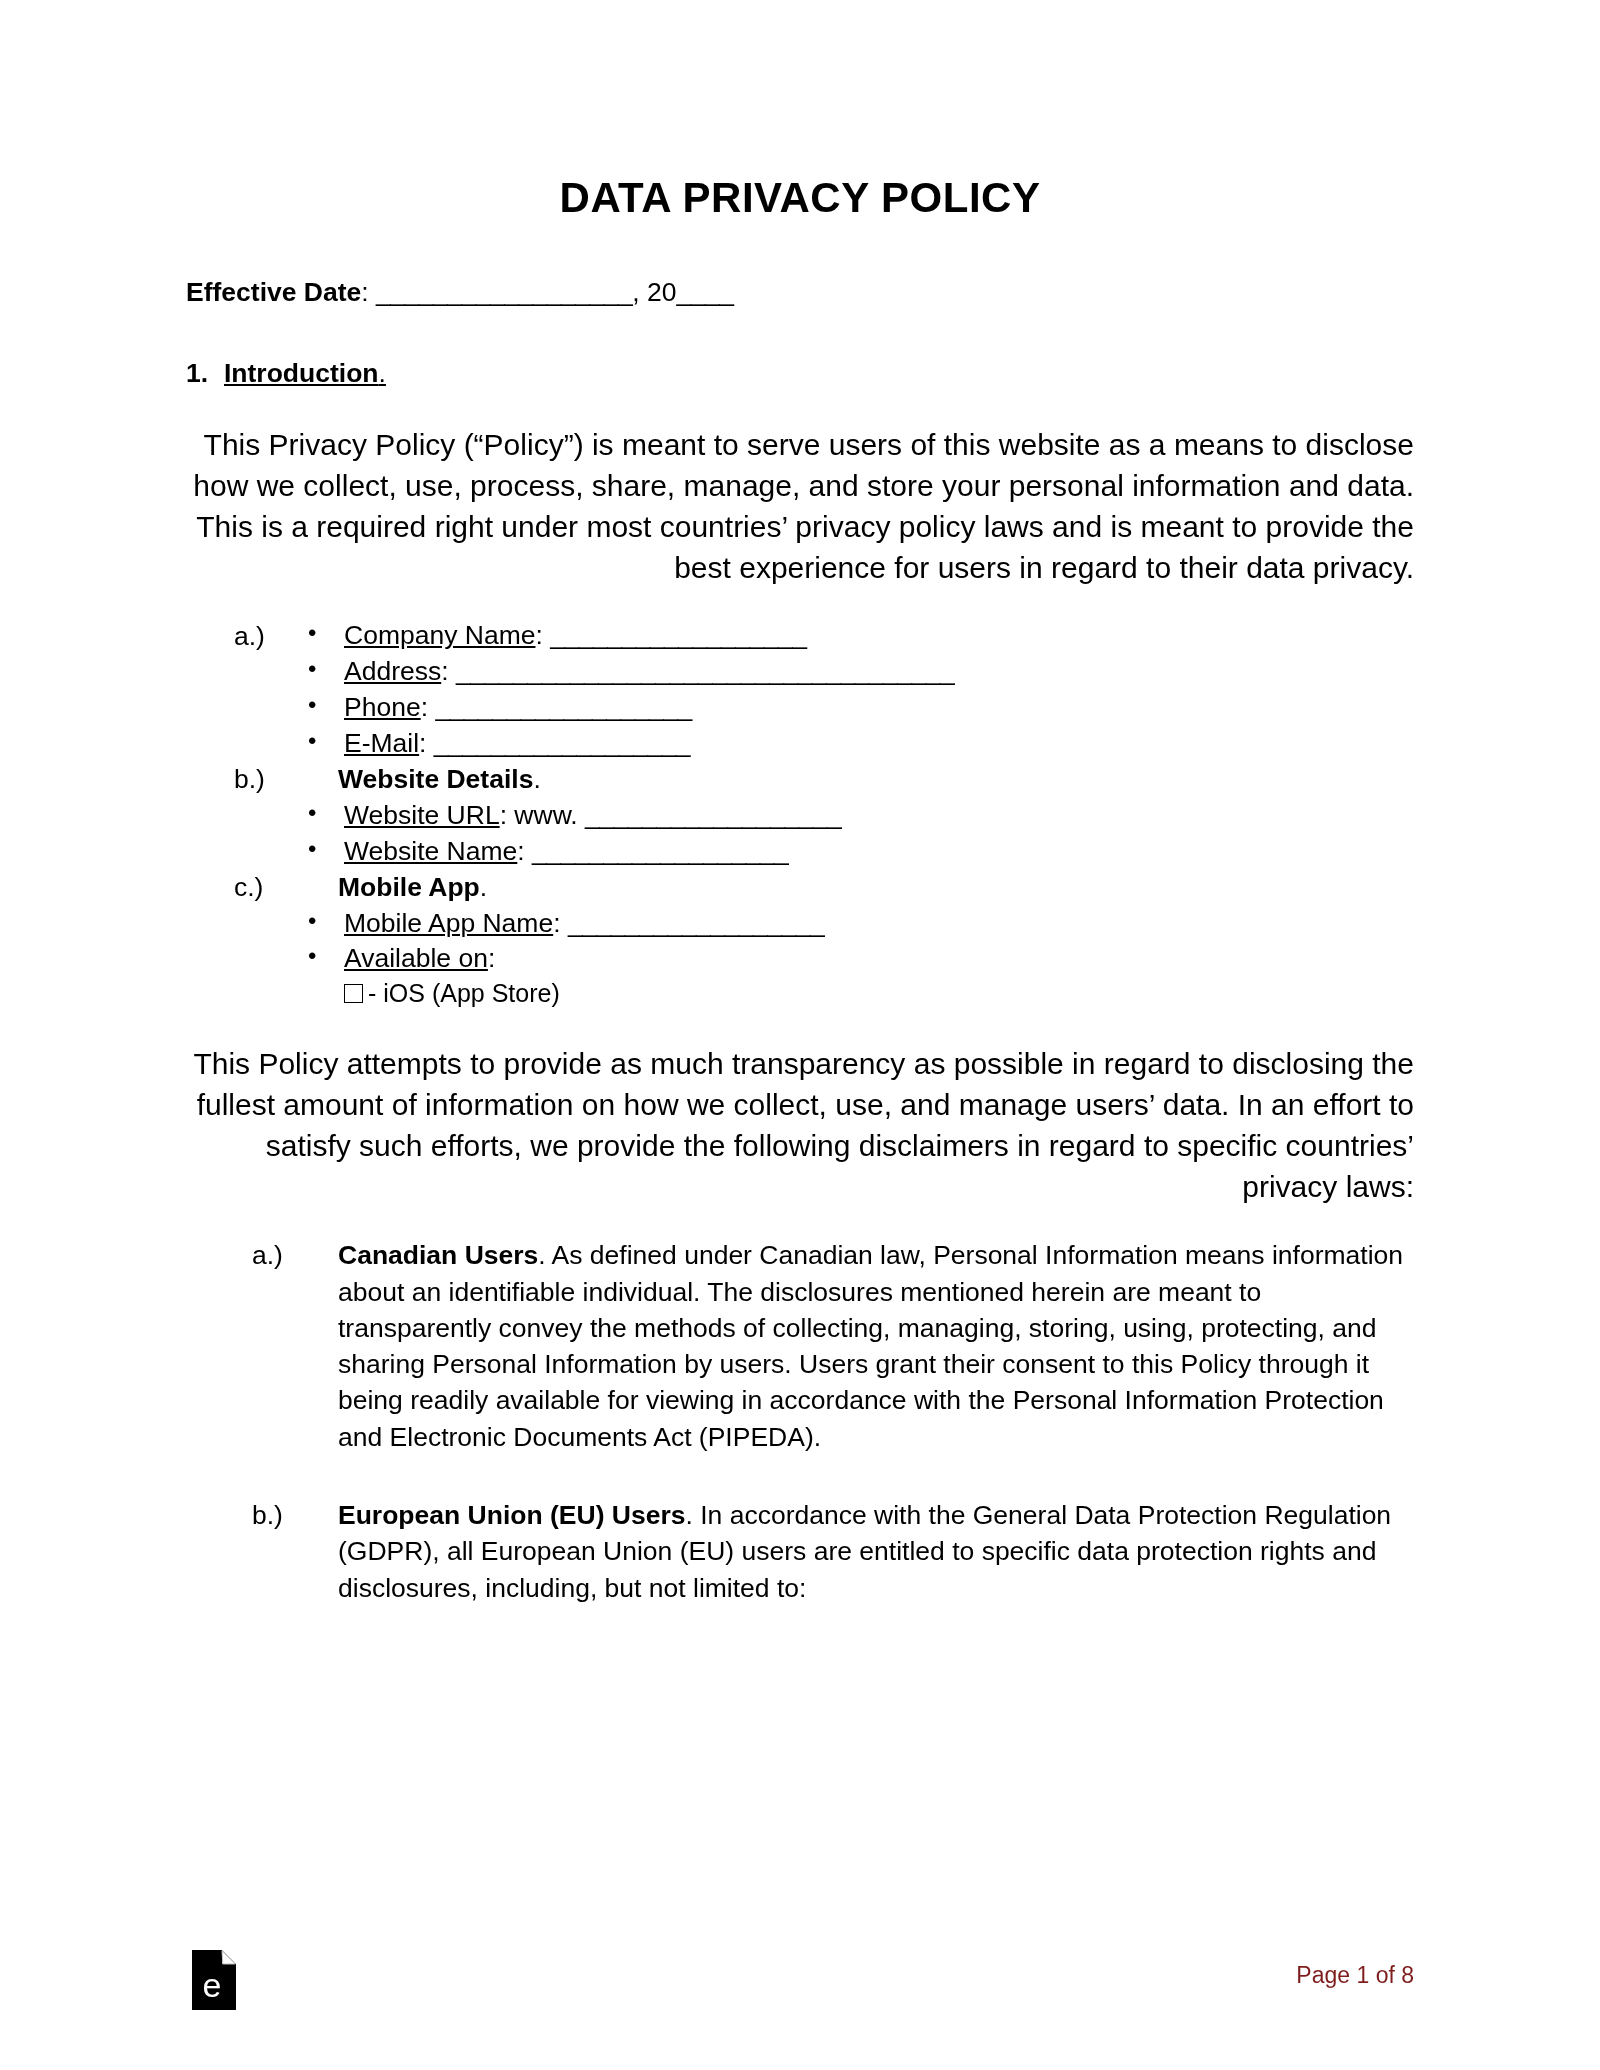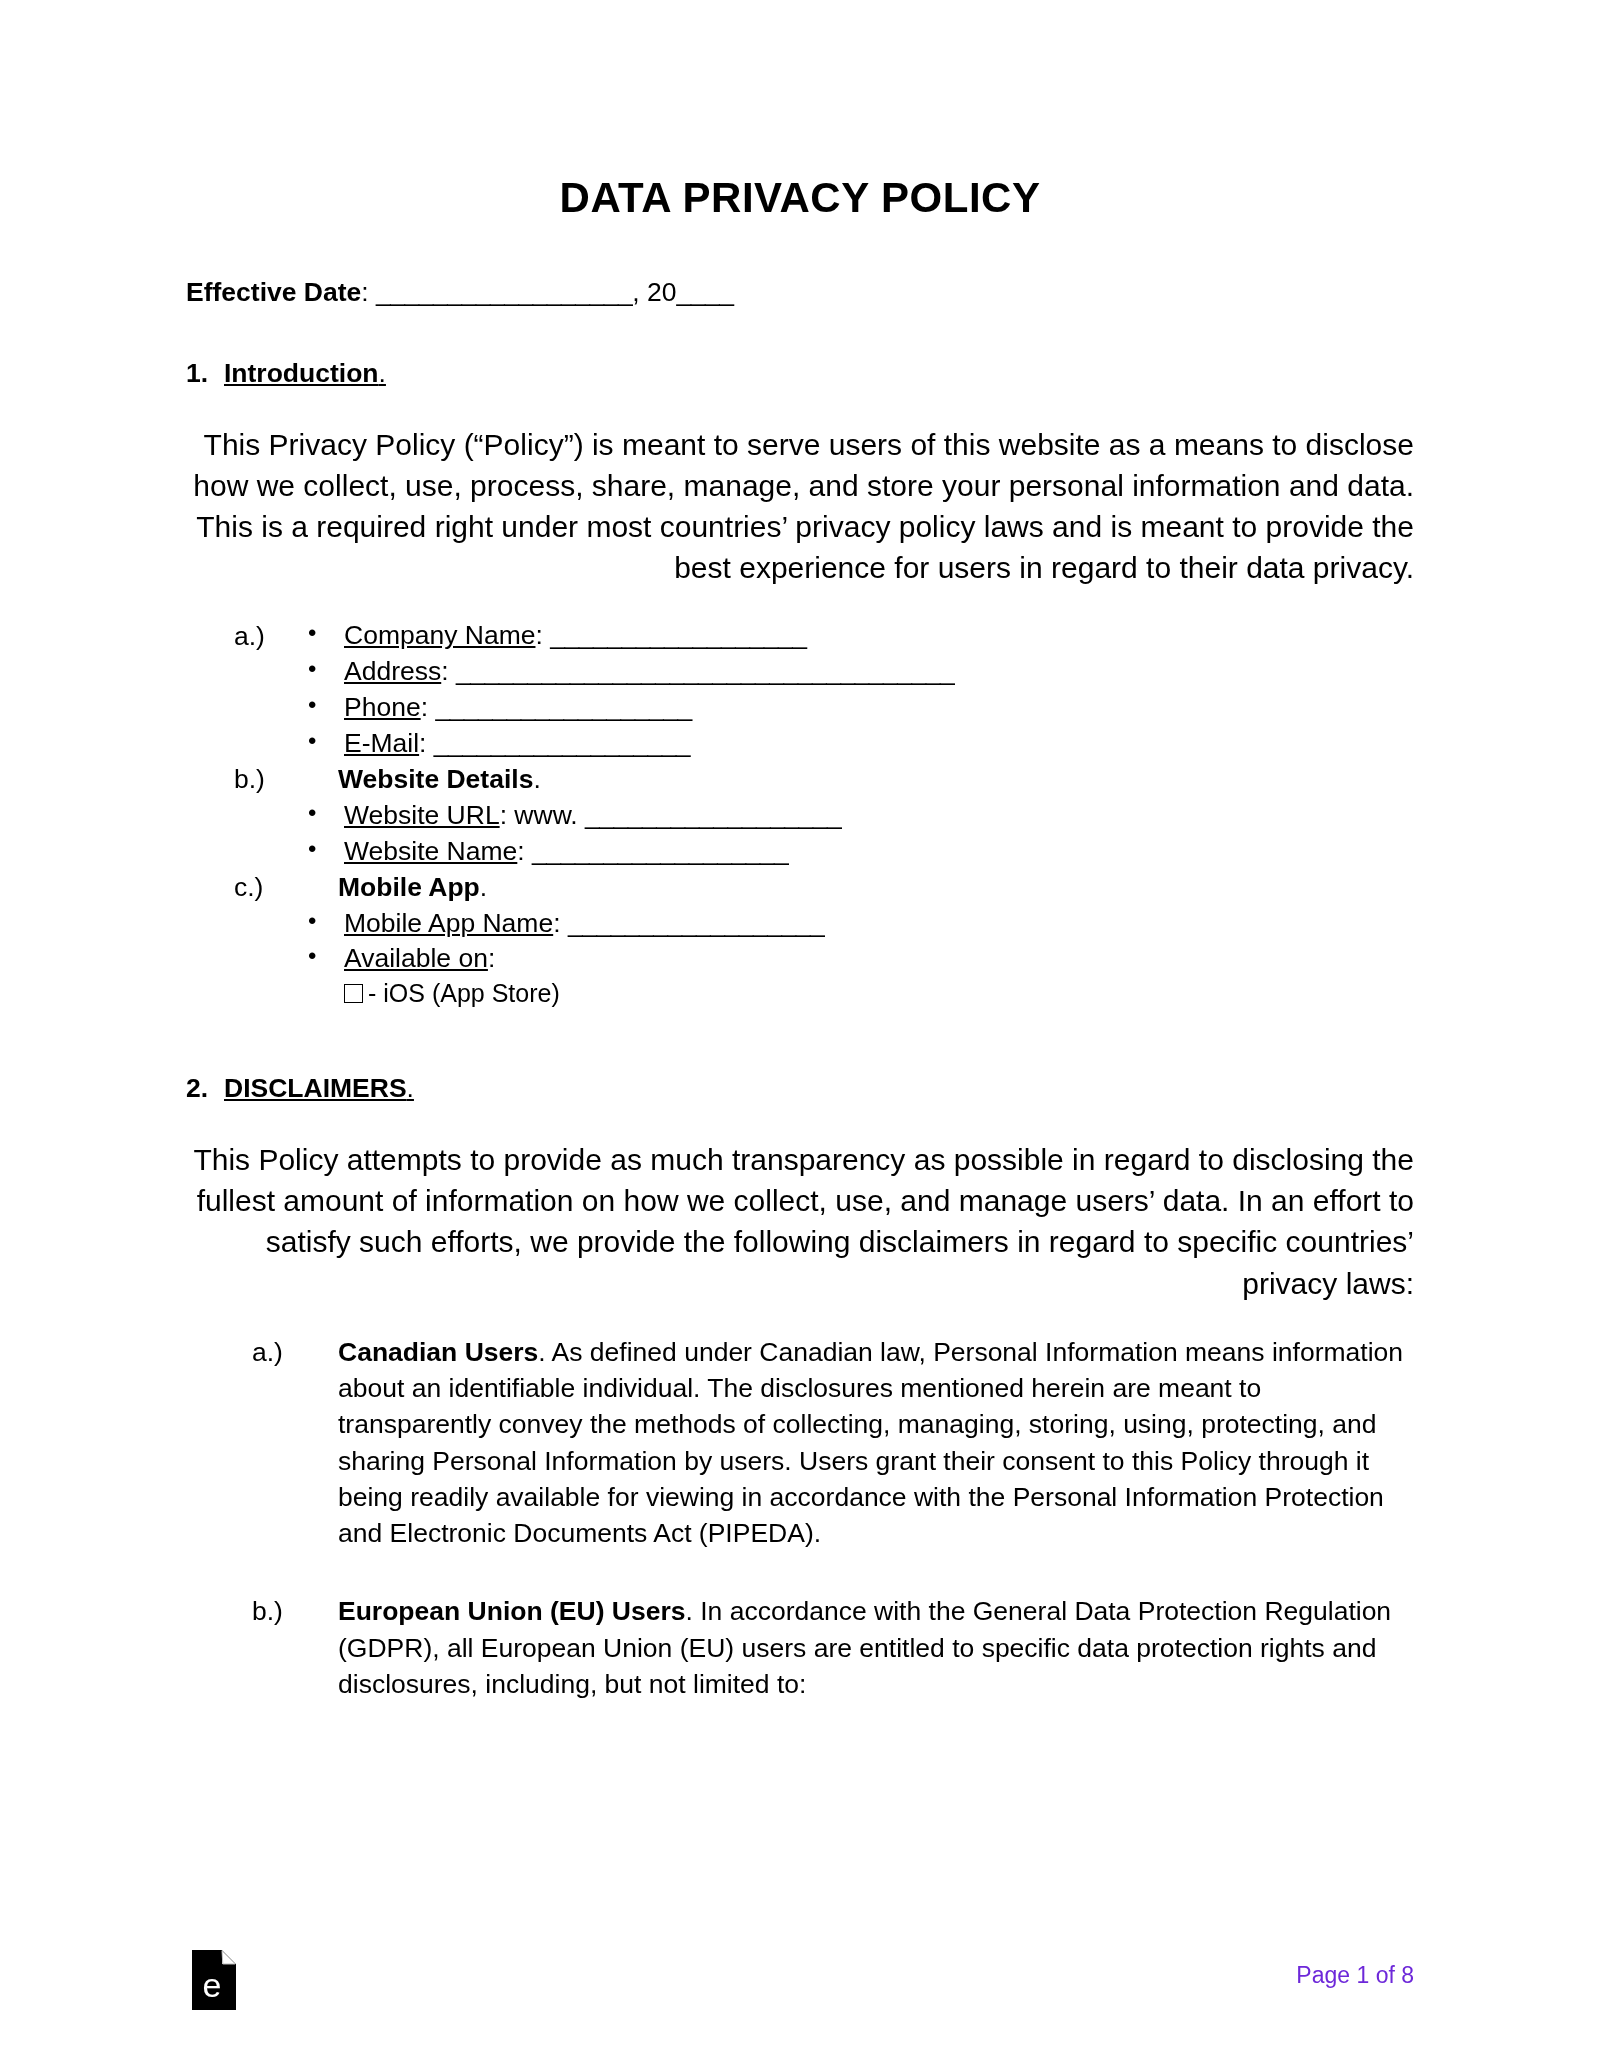--- a/index.html
+++ b/index.html
@@ -133,21 +133,21 @@
     left: 192px;
     top: 30px;
     width: 44px;
     height: 60px;
   }
   .page-num {
     position: absolute;
     right: 186px;
     top: 42px;
     font-size: 23px;
-    color: #6d28d9;
+    color: #7f1d1d;
     white-space: nowrap;
   }
 </style>
 </head>
 <body>
 
 <div class="page">
 
   <div class="content">
 
@@ -195,23 +195,20 @@
         <li><span class="dot">•</span><span class="u">Mobile App Name</span><span>: </span><span class="fill">__________________</span></li>
         <li><span class="dot">•</span><span class="u">Available on</span><span>:</span></li>
       </ul>
 
       <div class="cb-line">
         <span class="cbox"></span><span>- iOS  (App Store)</span>
       </div>
 
     </div>
 
-    <div class="sec-head" style="margin-top:58px;">
-      <span class="num">2.</span><span>DISCLAIMERS</span><span class="tail">.</span>
-    </div>
 
     <p class="body">This Policy attempts to provide as much transparency as possible in regard to disclosing the fullest amount of information on how we collect, use, and manage users’ data. In an effort to satisfy such efforts, we provide the following disclaimers in regard to specific countries’ privacy laws:</p>
 
     <div class="lvl1" style="margin-top:30px;">
 
       <div class="lvl1-item spaced" style="padding-left:86px;margin-left:66px;">
         <span class="marker">a.)</span>
         <span><b>Canadian Users</b><span>. As defined under Canadian law, Personal Information means information about an identifiable individual. The disclosures mentioned herein are meant to transparently convey the methods of collecting, managing, storing, using, protecting, and sharing Personal Information by users. Users grant their consent to this Policy through it being readily available for viewing in accordance with the Personal Information Protection and Electronic Documents Act (PIPEDA).</span></span>
       </div>
 

